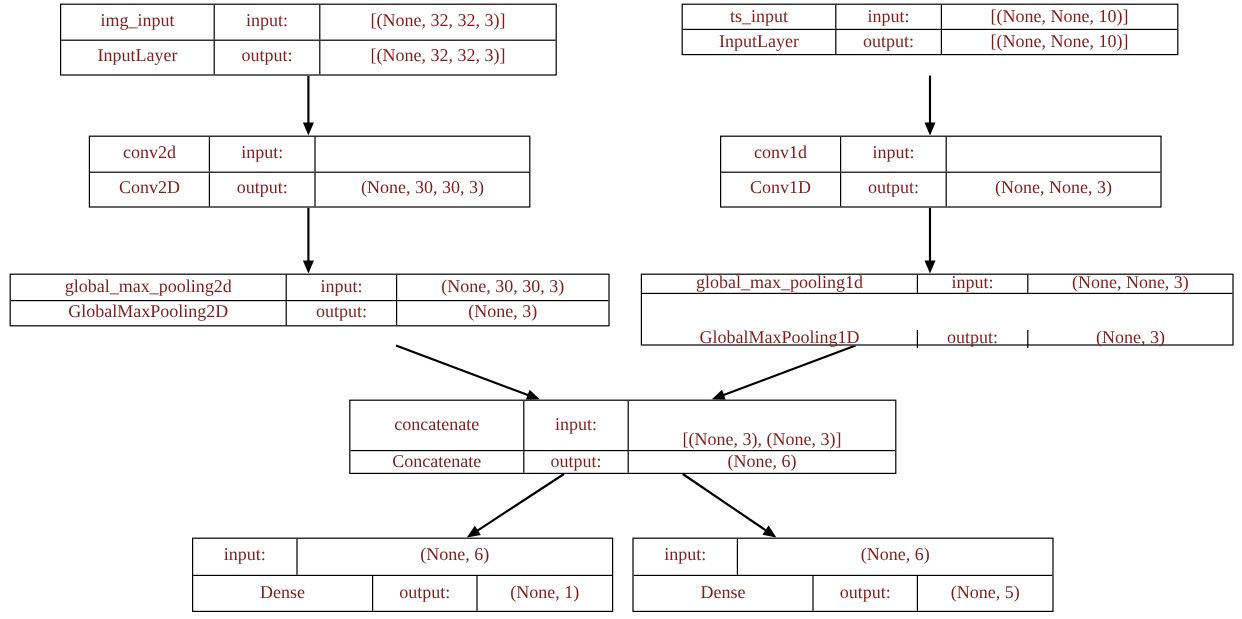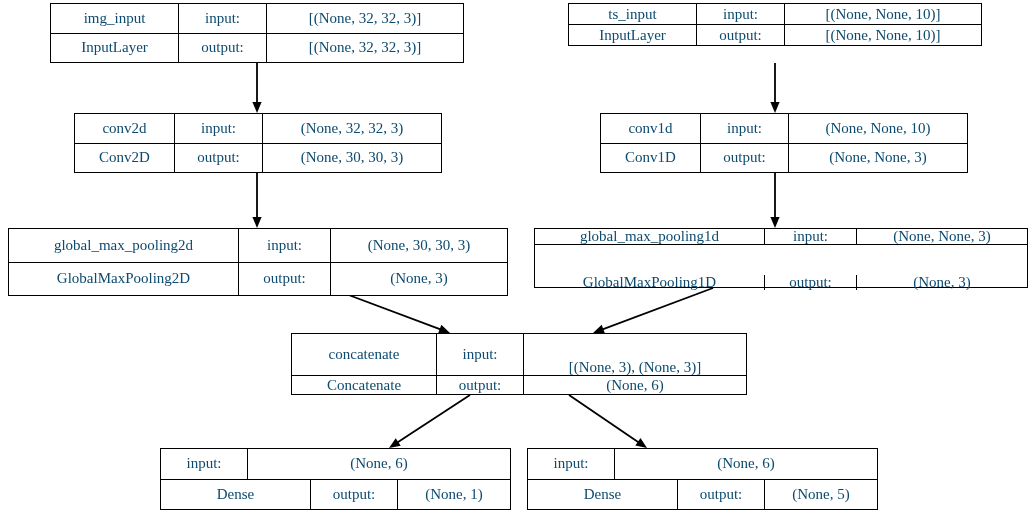--- a/index.html
+++ b/index.html
@@ -41,21 +41,21 @@
   .node-row.top {
     border-bottom: 1px solid #000000;
   }
   .cell {
     box-sizing: border-box;
     display: flex;
     align-items: center;
     justify-content: center;
     font-size: 15px;
     line-height: 1;
-    color: #0c4a6e;
+    color: #7f1d1d;
     white-space: nowrap;
     padding: 0 6px;
     overflow: hidden;
   }
   .cell.c-name {
     border-right: 1px solid #000000;
   }
   .cell.c-label {
     border-right: 1px solid #000000;
   }
@@ -107,41 +107,39 @@
         <div class="node-row">
           <div class="cell c-name" style="width: 128px; flex: 0 0 128px;">InputLayer</div>
           <div class="cell c-label" style="width: 88px; flex: 0 0 88px;">output:</div>
           <div class="cell c-shape" style="flex: 1 1 auto;">[(None, None, 10)]</div>
         </div>
       </div>
       <div class="node" style="left: 74px; top: 113px; width: 368px; height: 60px;">
         <div class="node-row top">
           <div class="cell c-name" style="width: 100px; flex: 0 0 100px;">conv2d</div>
           <div class="cell c-label" style="width: 88px; flex: 0 0 88px;">input:</div>
-          <div class="cell c-shape" style="flex: 1 1 auto;">(None, 32, 32, 3)</div>
         </div>
         <div class="node-row">
           <div class="cell c-name" style="width: 100px; flex: 0 0 100px;">Conv2D</div>
           <div class="cell c-label" style="width: 88px; flex: 0 0 88px;">output:</div>
           <div class="cell c-shape" style="flex: 1 1 auto;">(None, 30, 30, 3)</div>
         </div>
       </div>
       <div class="node" style="left: 600px; top: 113px; width: 368px; height: 60px;">
         <div class="node-row top">
           <div class="cell c-name" style="width: 100px; flex: 0 0 100px;">conv1d</div>
           <div class="cell c-label" style="width: 88px; flex: 0 0 88px;">input:</div>
-          <div class="cell c-shape" style="flex: 1 1 auto;">(None, None, 10)</div>
         </div>
         <div class="node-row">
           <div class="cell c-name" style="width: 100px; flex: 0 0 100px;">Conv1D</div>
           <div class="cell c-label" style="width: 88px; flex: 0 0 88px;">output:</div>
           <div class="cell c-shape" style="flex: 1 1 auto;">(None, None, 3)</div>
         </div>
       </div>
-      <div class="node" style="left: 8px; top: 228px; width: 500px; height: 68px;">
+      <div class="node" style="left: 8px; top: 228px; width: 500px; height: 44px;">
         <div class="node-row top">
           <div class="cell c-name" style="width: 230px; flex: 0 0 230px;">global_max_pooling2d</div>
           <div class="cell c-label" style="width: 92px; flex: 0 0 92px;">input:</div>
           <div class="cell c-shape" style="flex: 1 1 auto;">(None, 30, 30, 3)</div>
         </div>
         <div class="node-row">
           <div class="cell c-name" style="width: 230px; flex: 0 0 230px;">GlobalMaxPooling2D</div>
           <div class="cell c-label" style="width: 92px; flex: 0 0 92px;">output:</div>
           <div class="cell c-shape" style="flex: 1 1 auto;">(None, 3)</div>
         </div>

